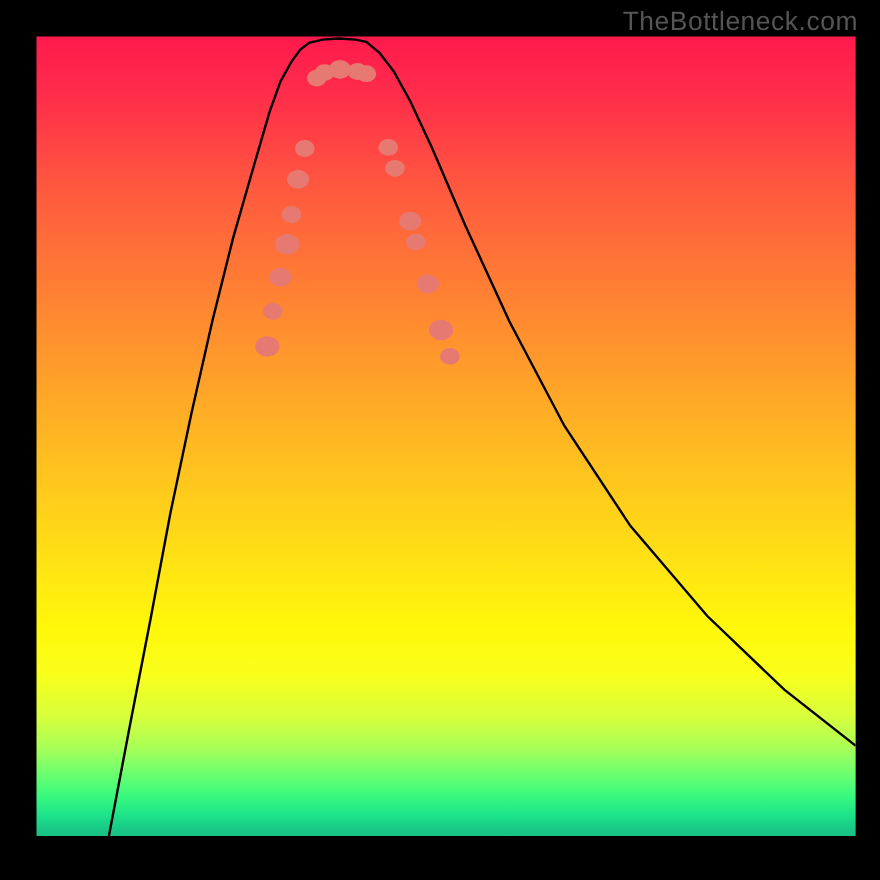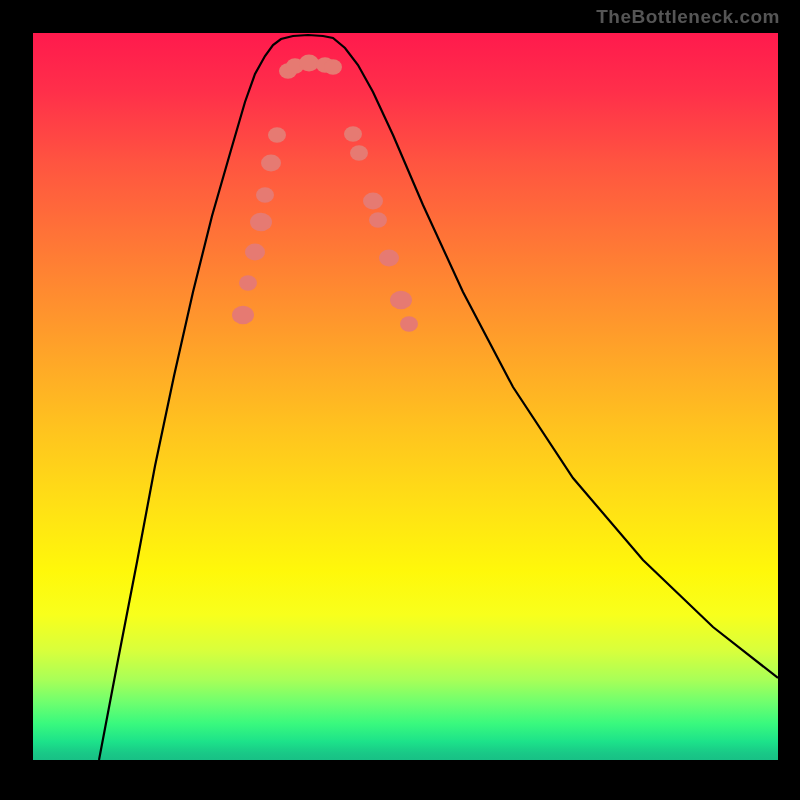--- a/index.html
+++ b/index.html
@@ -46,22 +46,22 @@
       #1ce28a 97.5%,
       #19c987 99%,
       #18c085 100%
     );
   }
   .credit {
     position: absolute;
     top: 6px;
     right: 20px;
     color: #555;
-    font-size: 19px;
-    font-weight: 700;
+    font-size: 24px;
+    font-weight: 400;
     letter-spacing: 0.5px;
   }
   svg {
     position: absolute;
     inset: 0;
   }
 </style>
 </head>
 <body>
 

